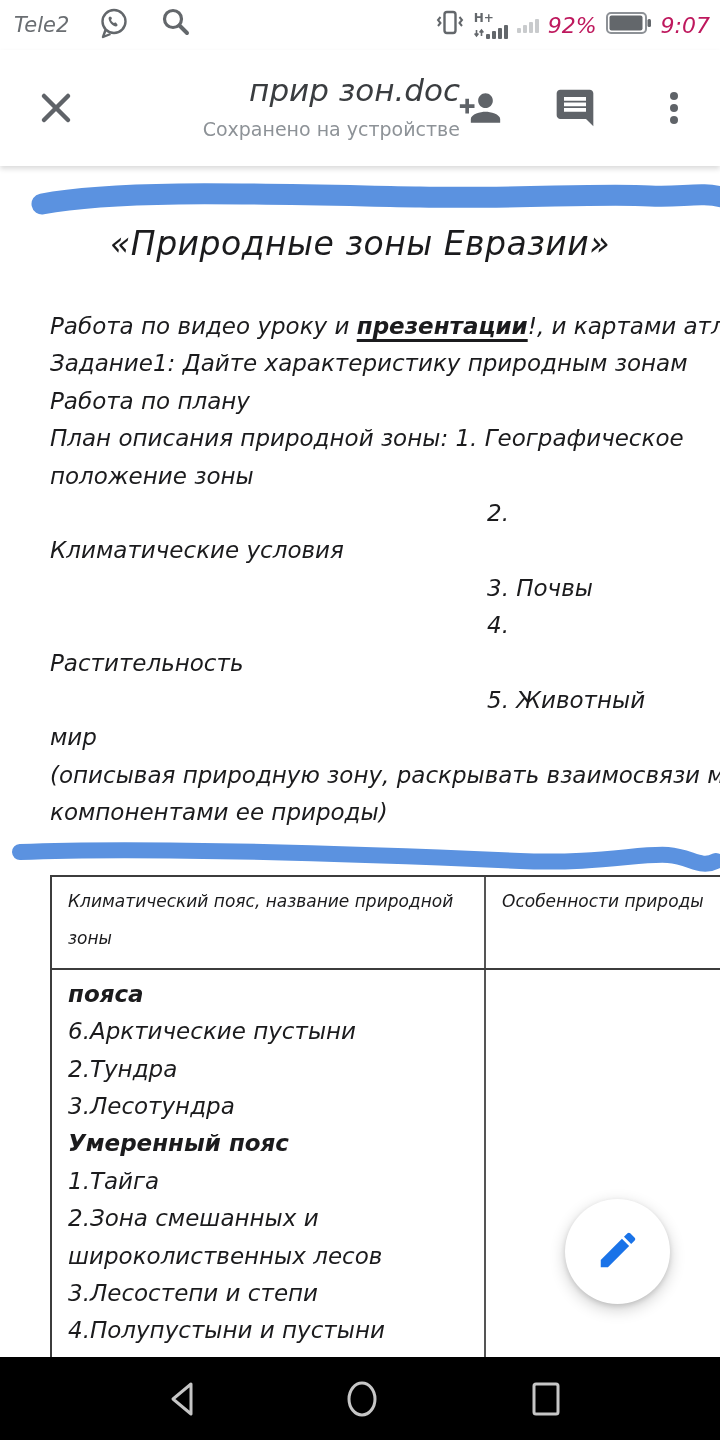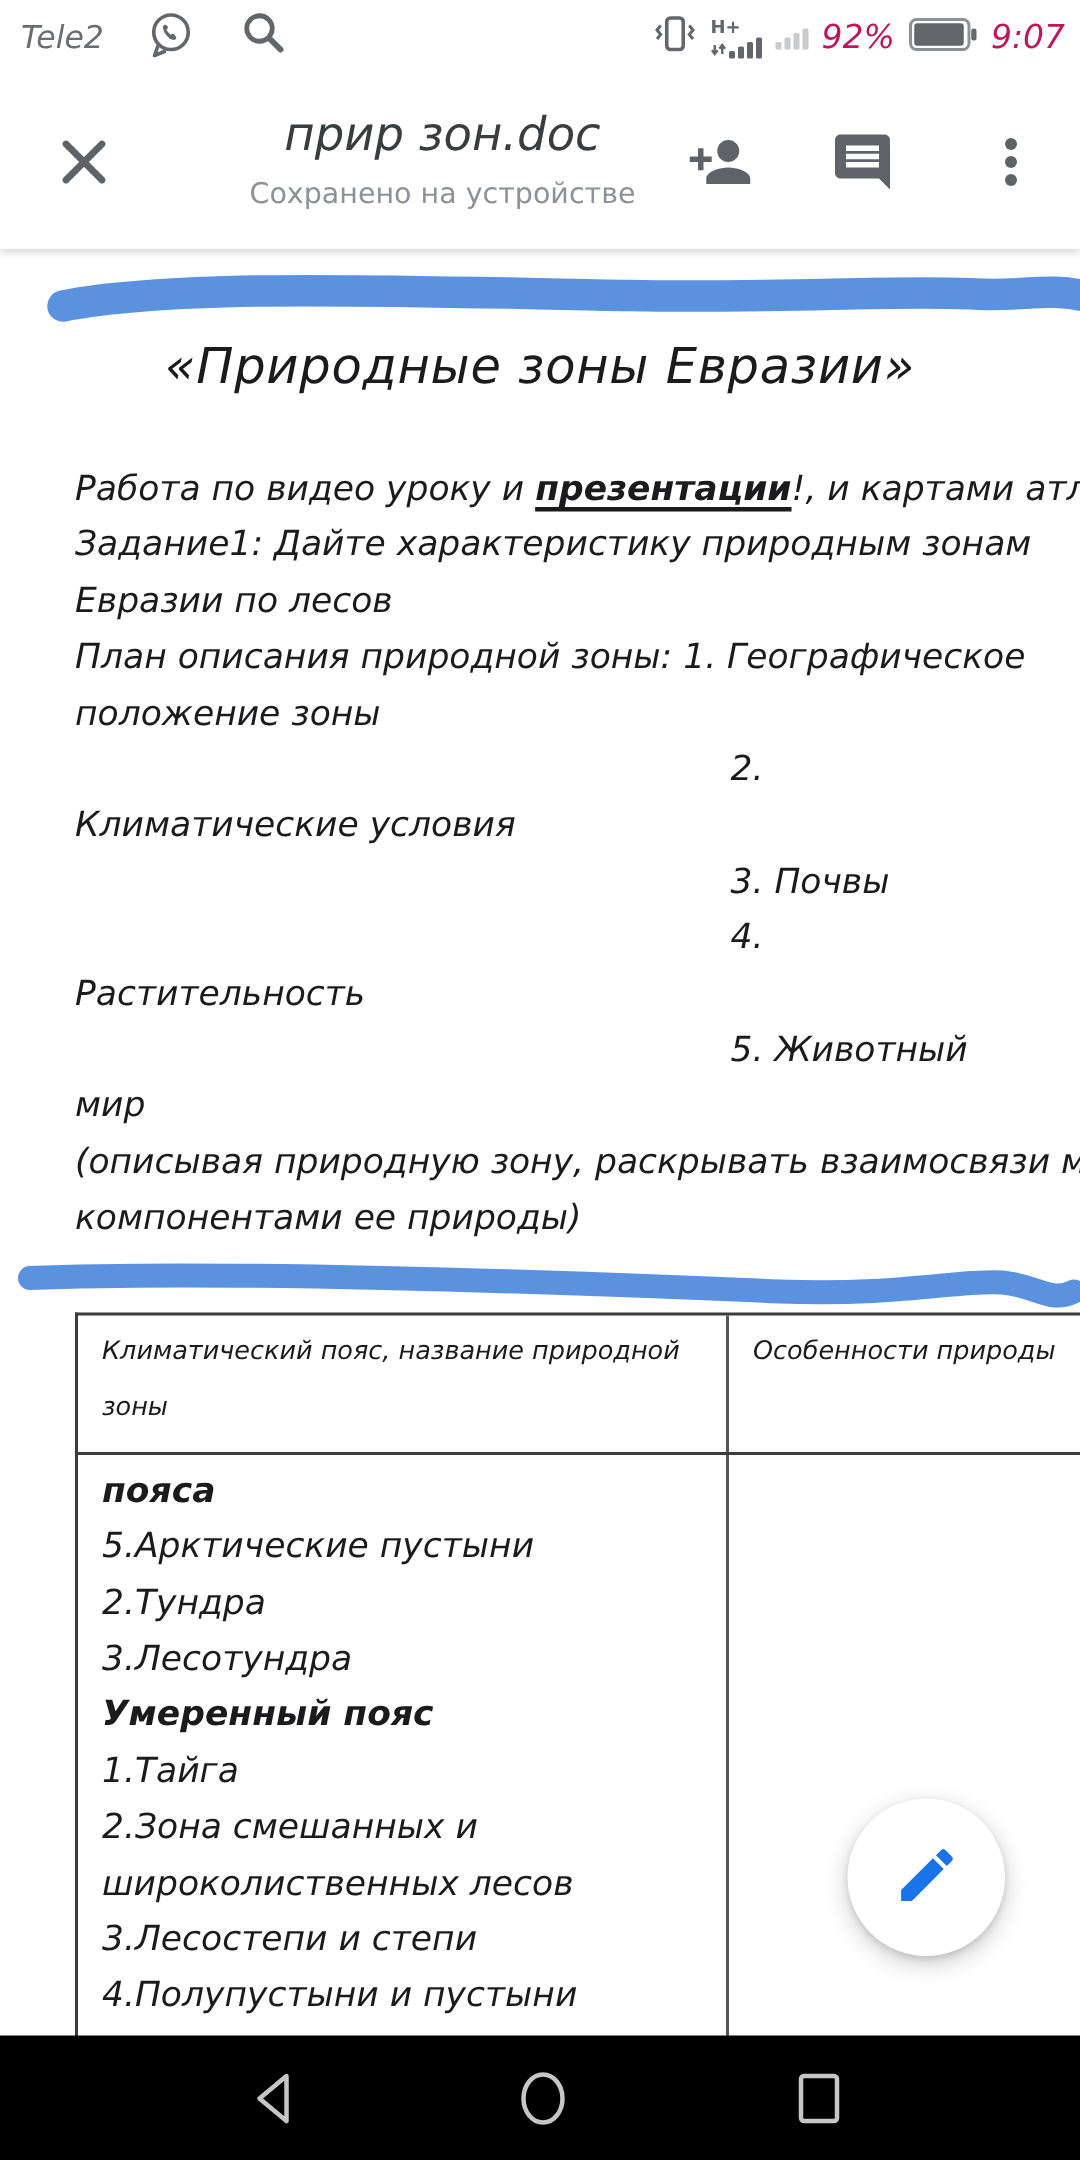--- a/index.html
+++ b/index.html
@@ -21,21 +21,21 @@
   .sb-bars{display:flex;align-items:flex-end;gap:2px;margin-top:1px;}
   .bar{width:4px;background:#63676b;border-radius:1px;}
   .bars-faint .bar{background:#c9cbcd;}
   .sb-batt-text,.sb-time{font-size:22px;font-style:italic;color:#be185d;}
   
   .app-bar{
     position:absolute;top:50px;left:0;width:720px;height:116px;background:#fff;
     box-shadow:0 3px 5px rgba(0,0,0,.14);z-index:5;
   }
   .close-btn{position:absolute;left:36px;top:38px;width:40px;height:40px;}
-  .titles{position:absolute;left:130px;top:22px;width:330px;text-align:center;}
+  .titles{position:absolute;left:130px;top:22px;width:330px;text-align:right;}
   .doc-title{font-size:31px;font-style:italic;color:#3a3d40;}
   .doc-subtitle{font-size:19px;color:#8d9297;margin-top:10px;}
   .abar-icon{position:absolute;top:36px;width:44px;height:44px;}
   .icon-add-person{left:458px;}
   .icon-comment{left:553px;}
   .icon-overflow{left:652px;}
   
   .doc{position:absolute;left:0;top:166px;width:720px;color:#1b1b1d;}
   .marker{position:absolute;left:0;width:720px;height:44px;z-index:3;}
   .marker-1{top:14px;}
@@ -166,21 +166,21 @@
 
   <svg class="marker marker-1" viewBox="0 0 720 44">
     <path d="M42 24 C120 9 260 14 420 17 C520 19 600 13 650 16 C682 18 700 11 726 18" fill="none" stroke="#5b92e0" stroke-width="21" stroke-linecap="round"></path>
   </svg>
 
   <div class="doc-heading it">«Природные зоны Евразии»</div>
 
   <div class="doc-body">
     <div class="doc-line"><span>Работа по видео уроку и </span><span class="em-underline">презентации</span><span>!, и картами атласа.</span></div>
     <div class="doc-line">Задание1: Дайте характеристику природным зонам</div>
-    <div class="doc-line">Евразии по лесов</div>
+    <div class="doc-line">Работа по плану</div>
     <div class="doc-line">План описания природной зоны: 1. Географическое</div>
     <div class="doc-line">положение зоны</div>
     <div class="doc-line indent">2.</div>
     <div class="doc-line">Климатические условия</div>
     <div class="doc-line indent">3. Почвы</div>
     <div class="doc-line indent">4.</div>
     <div class="doc-line">Растительность</div>
     <div class="doc-line indent">5. Животный</div>
     <div class="doc-line">мир</div>
     <div class="doc-line">(описывая природную зону, раскрывать взаимосвязи между</div>
@@ -192,21 +192,21 @@
   </svg>
 
   <div class="zone-table">
     <div class="t-row">
       <div class="t-c1 cell-text">Климатический пояс, название природной зоны</div>
       <div class="t-c2 cell-text">Особенности природы</div>
     </div>
     <div class="t-row body">
       <div class="t-c1">
         <div class="t-line bold">пояса</div>
-        <div class="t-line">5.Арктические пустыни</div>
+        <div class="t-line">6.Арктические пустыни</div>
         <div class="t-line">2.Тундра</div>
         <div class="t-line">3.Лесотундра</div>
         <div class="t-line bold">Умеренный пояс</div>
         <div class="t-line">1.Тайга</div>
         <div class="t-line">2.Зона смешанных и</div>
         <div class="t-line">широколиственных лесов</div>
         <div class="t-line">3.Лесостепи и степи</div>
         <div class="t-line">4.Полупустыни и пустыни</div>
       </div>
       <div class="t-c2"></div>

